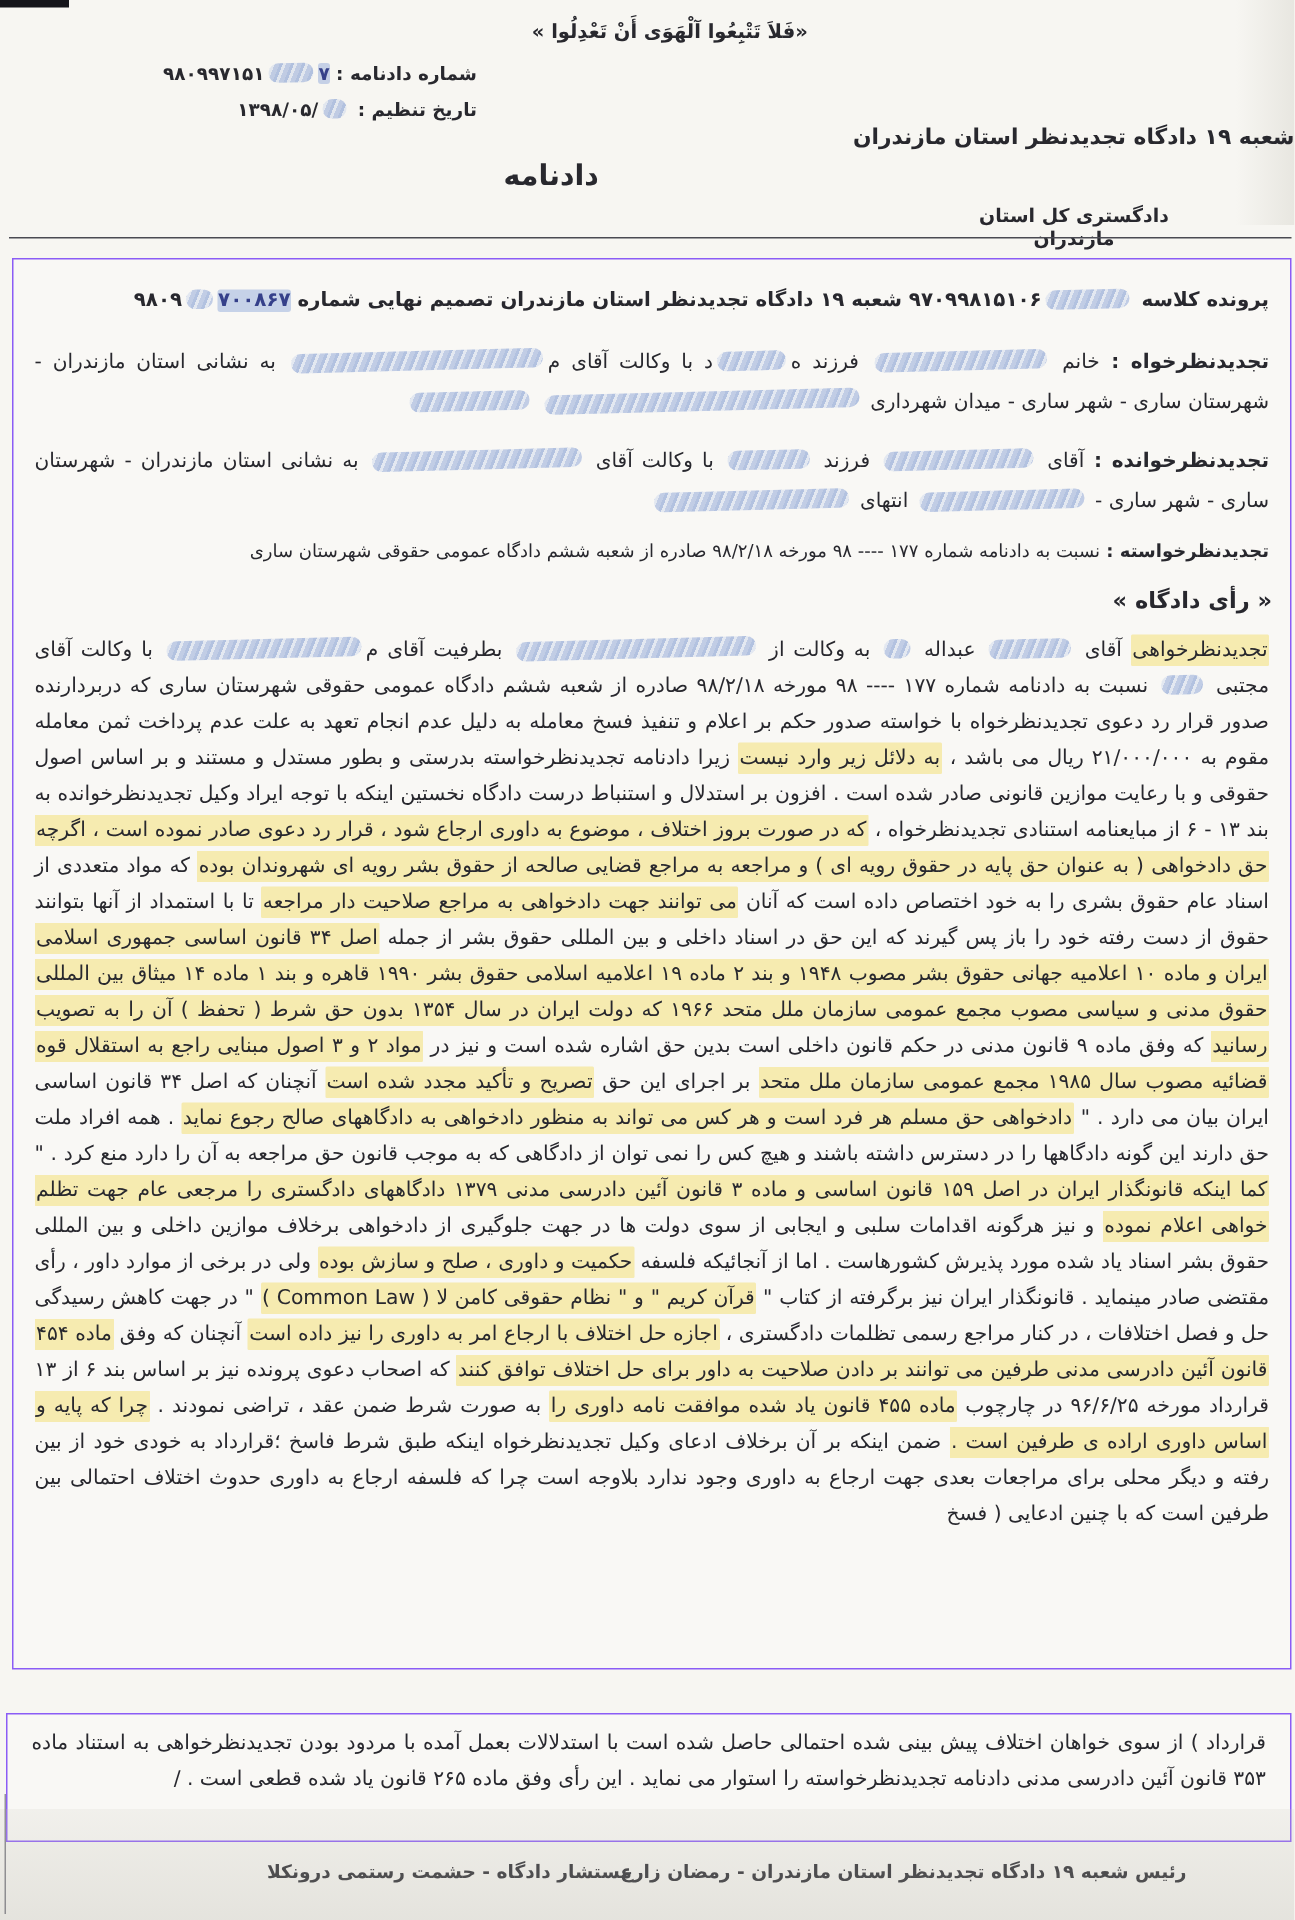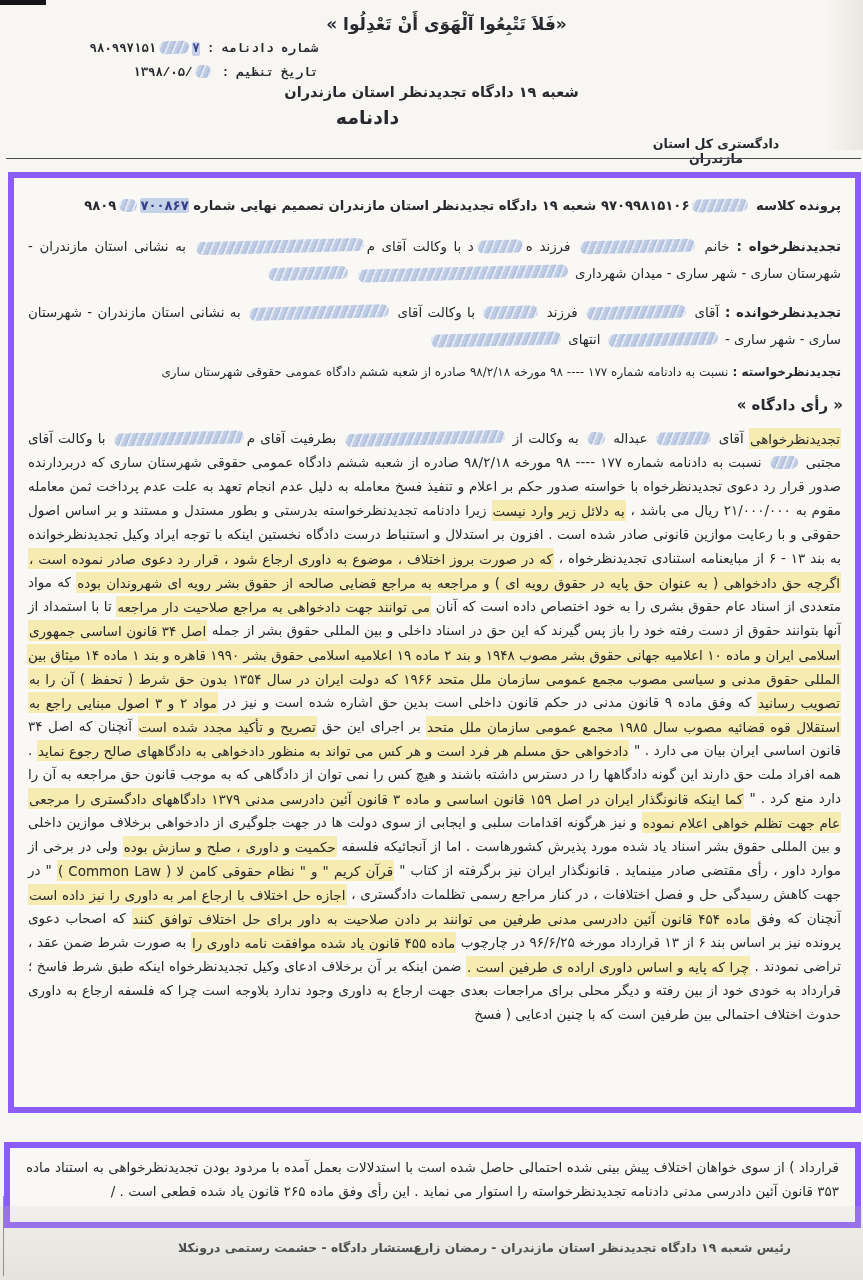--- a/index.html
+++ b/index.html
@@ -15,34 +15,34 @@
   
   .corner-strip{position:absolute;top:0;left:0;width:46px;height:5px;background:#15151a;}
   .artifact-bottom{position:absolute;top:1206px;left:0;width:863px;height:74px;
     background:linear-gradient(180deg,rgba(205,203,193,.18),rgba(186,184,174,.30));}
   .artifact-right{position:absolute;top:0;left:824px;width:39px;height:150px;
     background:linear-gradient(90deg,rgba(200,198,188,0),rgba(203,201,191,.35));}
   .footer-edge{position:absolute;top:1196px;left:3px;width:1px;height:80px;background:rgba(70,70,80,.55);}
 
   
   .verse{position:absolute;top:14px;left:0;width:863px;text-align:center;
-    font-size:17px;font-weight:bold;padding-left:30px;box-sizing:border-box;}
+    font-size:13px;font-weight:bold;padding-left:30px;box-sizing:border-box;}
   .meta{position:absolute;top:38px;left:80px;width:238px;font-size:12.3px;font-weight:bold;}
-  .meta-row{line-height:23.5px;text-align:right;white-space:nowrap;font-family:Liberation Mono, monospace;}
-  .branch{position:absolute;top:84px;left:0;width:863px;text-align:center;
+  .meta-row{line-height:23.5px;text-align:right;white-space:nowrap;}
+  .branch{position:absolute;top:84px;left:0;width:863px;text-align:right;
     font-size:14.5px;font-weight:bold;}
   .doc-title{position:absolute;top:106px;left:0;width:735px;text-align:center;
     font-size:19px;font-weight:bold;letter-spacing:1px;}
   .justice{position:absolute;top:136px;left:636px;width:160px;text-align:center;
     font-size:12.6px;font-weight:bold;}
   .rule-line{position:absolute;top:158px;left:6px;width:855px;height:0;
     border-top:1.6px solid #4a4a52;}
 
   
-  .box{position:absolute;border:6px solid #8b5cf6;background:rgba(255,255,255,.25);
+  .box{position:absolute;border:1px solid #8b5cf6;background:rgba(255,255,255,.25);
     box-sizing:border-box;overflow:hidden;}
   .box1{top:172px;left:8px;width:853px;height:941px;padding:10px 12px 0;}
   .box2{top:1122px;left:4px;width:857px;height:86px;padding:7px 14px 0;margin-top:20px;}
 
   .case-line{margin:4px 2px 14px;line-height:27px;font-size:13.2px;font-weight:bold;
     white-space:nowrap;overflow:hidden;}
   .party{margin:0 2px 12px;line-height:27px;font-size:13.4px;text-align:justify;}
   .party.appellee{margin-bottom:5px;}
   .party.subject{margin-top:6px;margin-bottom:8px;font-size:12px;}
   .ruling-head{margin:10px 0 12px;text-align:right;font-size:15px;font-weight:bold;}

